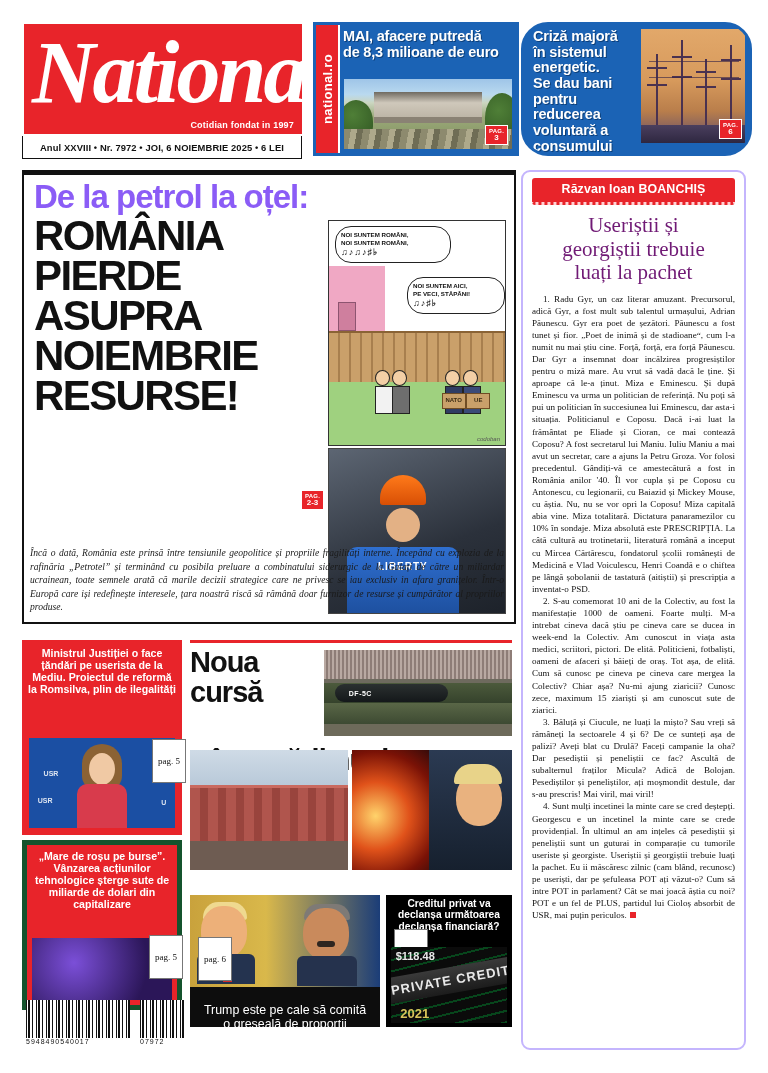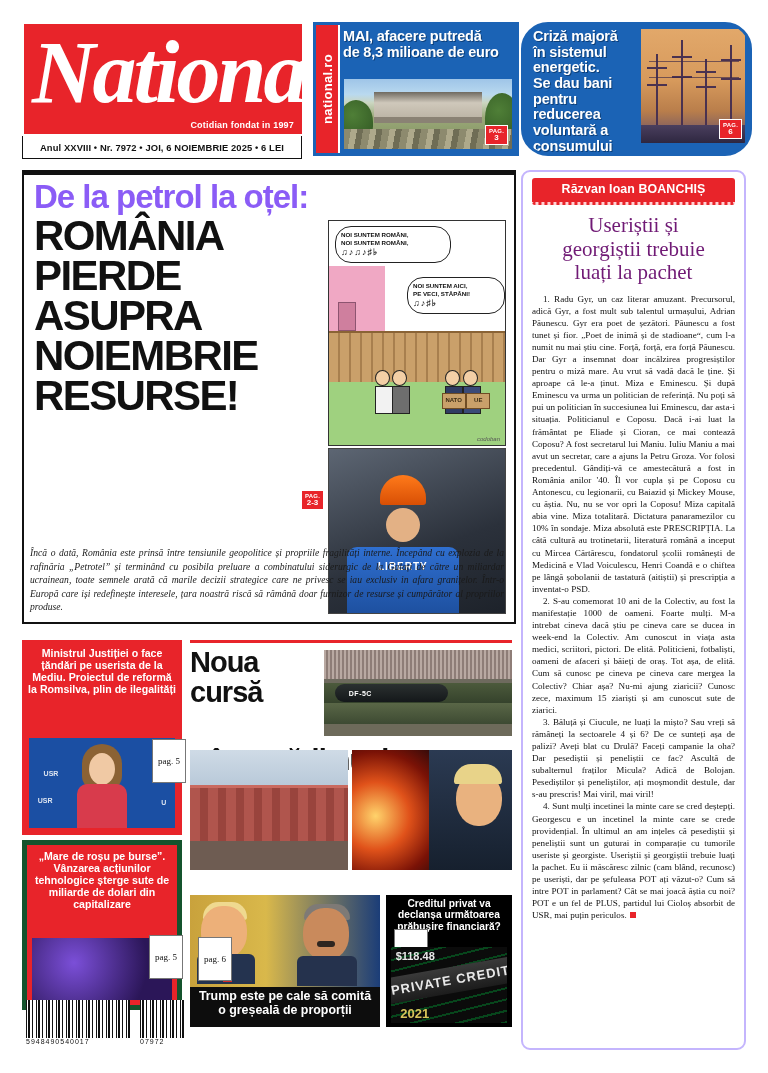--- a/index.html
+++ b/index.html
@@ -202,22 +202,22 @@
   .tm-t{position:absolute;left:6%;top:12%;width:56px;height:76px;}
   .tm-t .f{position:absolute;left:0;top:0;width:46px;height:52px;border-radius:46%;background:#edb079;}
   .tm-t .h{position:absolute;left:2px;top:-4px;width:44px;height:18px;border-radius:22px 22px 4px 4px;background:#efd98f;}
   .tm-t .s{position:absolute;left:-4px;top:48px;width:58px;height:30px;background:#24334f;border-radius:6px 6px 0 0;}
   .tm-t .tie{position:absolute;left:22px;top:50px;width:9px;height:26px;background:#d32b2b;}
   .tm-m{position:absolute;right:10%;top:14%;width:58px;height:76px;}
   .tm-m .f{position:absolute;left:0;top:0;width:46px;height:52px;border-radius:46%;background:#c98a5c;}
   .tm-m .h{position:absolute;left:1px;top:-4px;width:46px;height:16px;border-radius:22px 22px 3px 3px;background:#7e7a76;}
   .tm-m .mo{position:absolute;left:14px;top:33px;width:18px;height:6px;border-radius:3px;background:#2e2620;}
   .tm-m .s{position:absolute;left:-6px;top:48px;width:60px;height:30px;background:#25324d;border-radius:6px 6px 0 0;}
-  .tm-cap{position:absolute;left:0;right:0;bottom:0;height:40px;color:#fff;font-weight:700;
-    font-size:12.4px;line-height:1.1;text-align:center;padding-top:3px;box-sizing:border-box;}
+  .tm-cap{position:absolute;left:0;right:0;bottom:0;height:40px;color:#fff;font-weight:400;
+    font-size:12.4px;line-height:1.1;text-align:center;padding-top:17px;box-sizing:border-box;}
   .pag-tm{position:absolute;left:8px;bottom:46px;}
 
   .credit{position:absolute;left:386px;top:895px;width:126px;height:132px;background:#000;overflow:hidden;}
   .cr-head{color:#fff;font-weight:700;font-size:10.2px;line-height:1.12;text-align:center;padding:3px 3px 2px 3px;}
   .cr-photo{position:absolute;left:5px;right:5px;bottom:4px;height:76px;overflow:hidden;
     background:#0b0b0b;}
   .cr-photo .ticker{position:absolute;inset:0;
     background:repeating-linear-gradient(-14deg,rgba(0,180,60,.35) 0 2px,transparent 2px 11px);}
   .cr-photo .bar{position:absolute;left:-8%;top:26%;width:120%;height:34%;
     background:linear-gradient(180deg,#3a3a3a,#1c1c1c);transform:rotate(-10deg);}
@@ -463,21 +463,21 @@
     <div class="tm-cap">
       <div>Trump este pe cale să comită</div>
       <div>o greșeală de proporții</div>
     </div>
   </div>
 
   <div class="credit">
     <div class="cr-head">
       <div>Creditul privat va</div>
       <div>declanșa următoarea</div>
-      <div>prăbușire financiară?</div>
+      <div>declanșa financiară?</div>
     </div>
     <div class="pagtag pag-cr">pag. 6</div>
     <div class="cr-photo">
       <div class="ticker"></div>
       <div class="cr-num">$118.48</div>
       <div class="bar">
           <b>PRIVATE CREDIT</b>
         </div>
       <div class="cr-num2">2021</div>
     </div>

